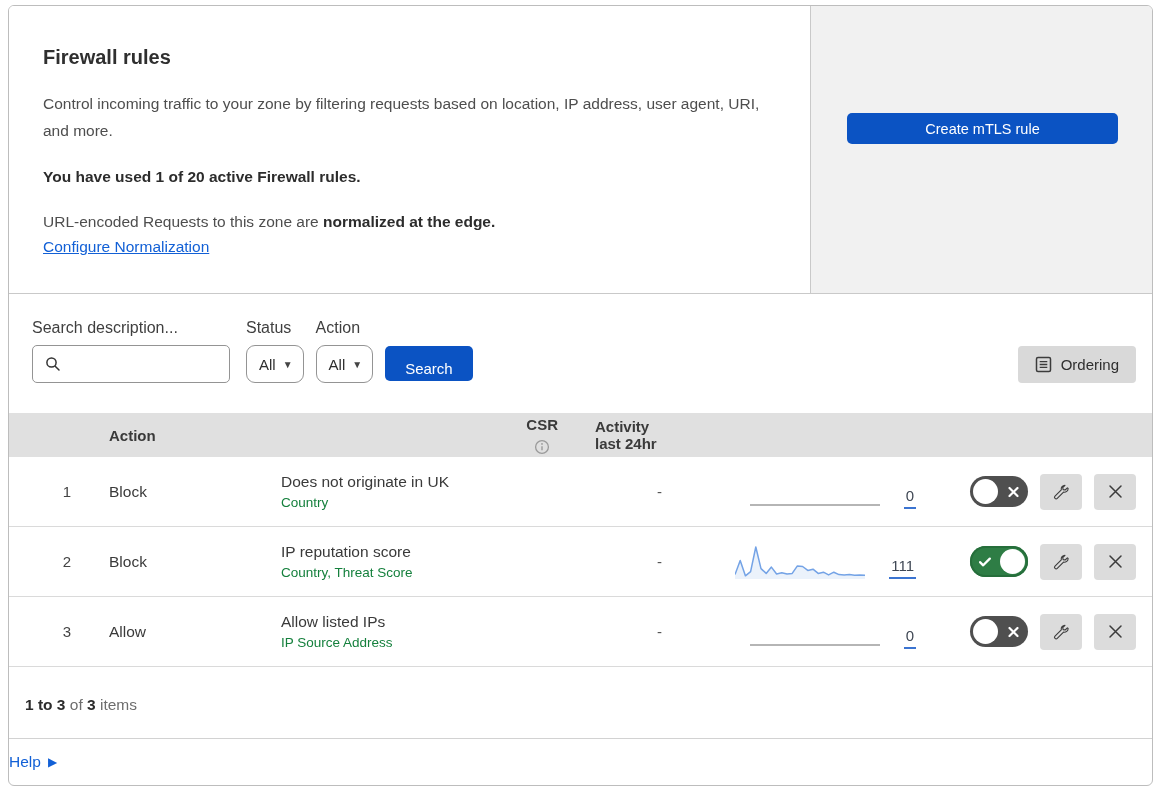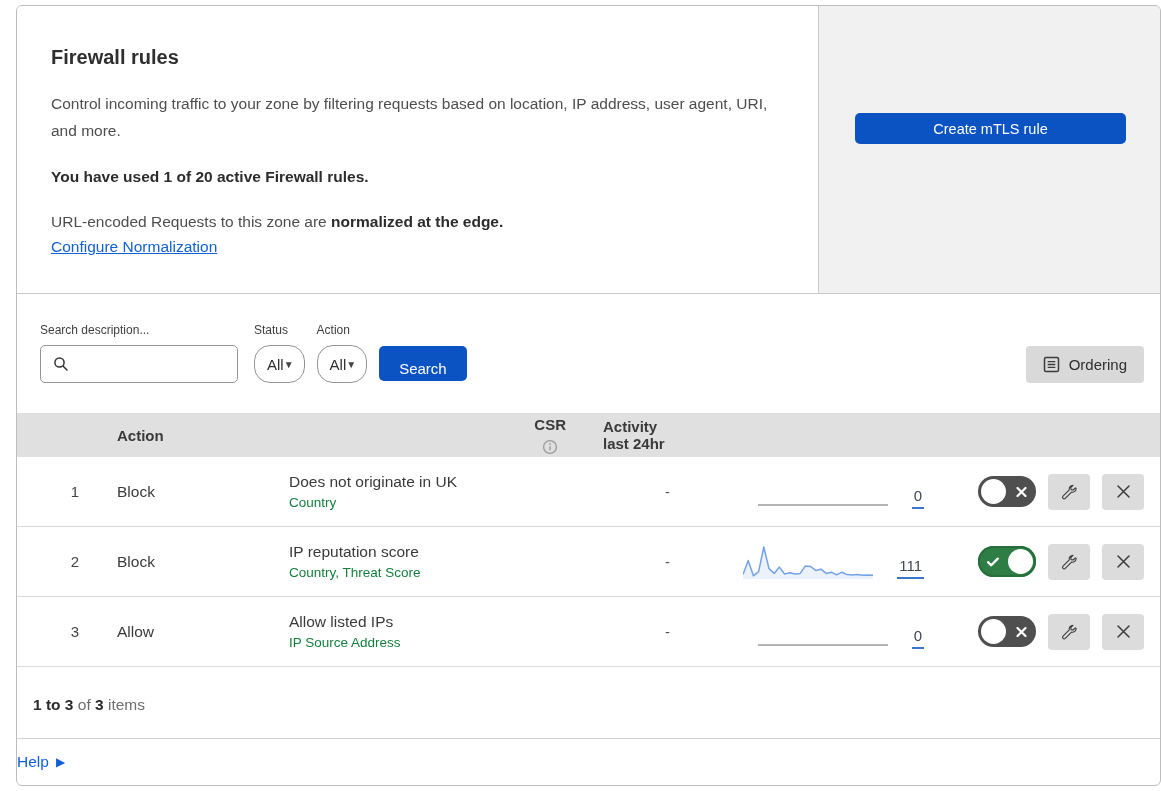--- a/index.html
+++ b/index.html
@@ -4,21 +4,21 @@
 <style>
   * { box-sizing: border-box; }
   html,body { margin:0; padding:0; background:#fff; }
   body {
     font-family: "Liberation Sans", sans-serif;
     color:#3a3a3a;
     width:1161px; height:791px;
     overflow:hidden;
   }
   .panel {
-    position:absolute; left:16px; top:5px;
+    position:absolute; left:8px; top:5px;
     width:1145px; height:781px;
     background:#fff;
     border:1px solid #bdbdbd;
     border-radius:6px;
     overflow:hidden;
   }
 
   
   .header-section { display:flex; height:288px; border-bottom:1px solid #c9c9c9; }
   .header-left { flex:1; padding:40px 40px 0 34px; background:#fff; }
@@ -38,33 +38,33 @@
     display:block; width:100%; height:31px;
     background:#0b53c3; color:#fff;
     border:none; border-radius:5px;
     font-family:inherit; font-size:14.5px; cursor:pointer;
   }
   .btn-primary + .btn-primary { margin-top:15px; }
 
   
   .filter-bar { display:flex; align-items:flex-end; height:119px; padding:0 16px 30px 23px; }
   .fgroup { display:flex; flex-direction:column; }
-  .flabel { font-size:12px; color:#3f3f3f; margin-bottom:8px; }
+  .flabel { font-size:16px; color:#3f3f3f; margin-bottom:8px; }
   .search-box {
     position:relative; width:198px; height:38px;
     border:1px solid #949494; border-radius:5px; background:#fff;
   }
   .search-box svg { position:absolute; left:12px; top:10px; }
   .search-box input {
     position:absolute; left:34px; top:1px; width:158px; height:34px;
     border:none; outline:none; font-family:inherit; font-size:14px; background:transparent;
   }
   .dropdown {
-    height:38px; border:1px solid #949494; border-radius:16px; background:#fff;
-    display:flex; align-items:center; padding:0 10px 0 12px; 
+    height:38px; border:1px solid #949494; border-radius:9px; background:#fff;
+    display:flex; align-items:center; padding:0 10px 0 12px; gap:7px;
     font-size:15px; color:#2f2f2f; cursor:pointer;
   }
   .caret { font-size:10px; color:#444; }
   .mr16 { margin-right:16px; } .mr12 { margin-right:12px; }
   .btn-search {
     height:35px; padding:14px 20px; margin-left:12px; margin-bottom:2px;
     background:#0b53c3; color:#fff; border:none; border-radius:5px;
     font-family:inherit; font-size:15px; cursor:pointer;
   }
   .spacer { flex:1; }

